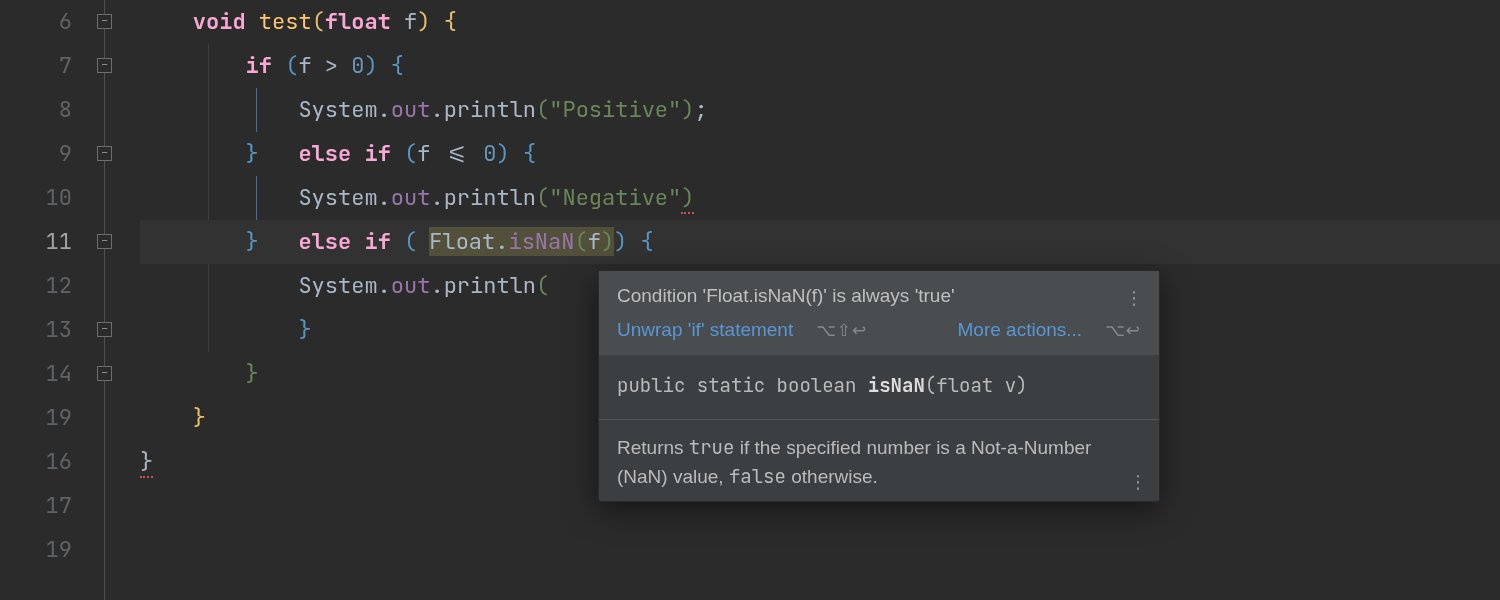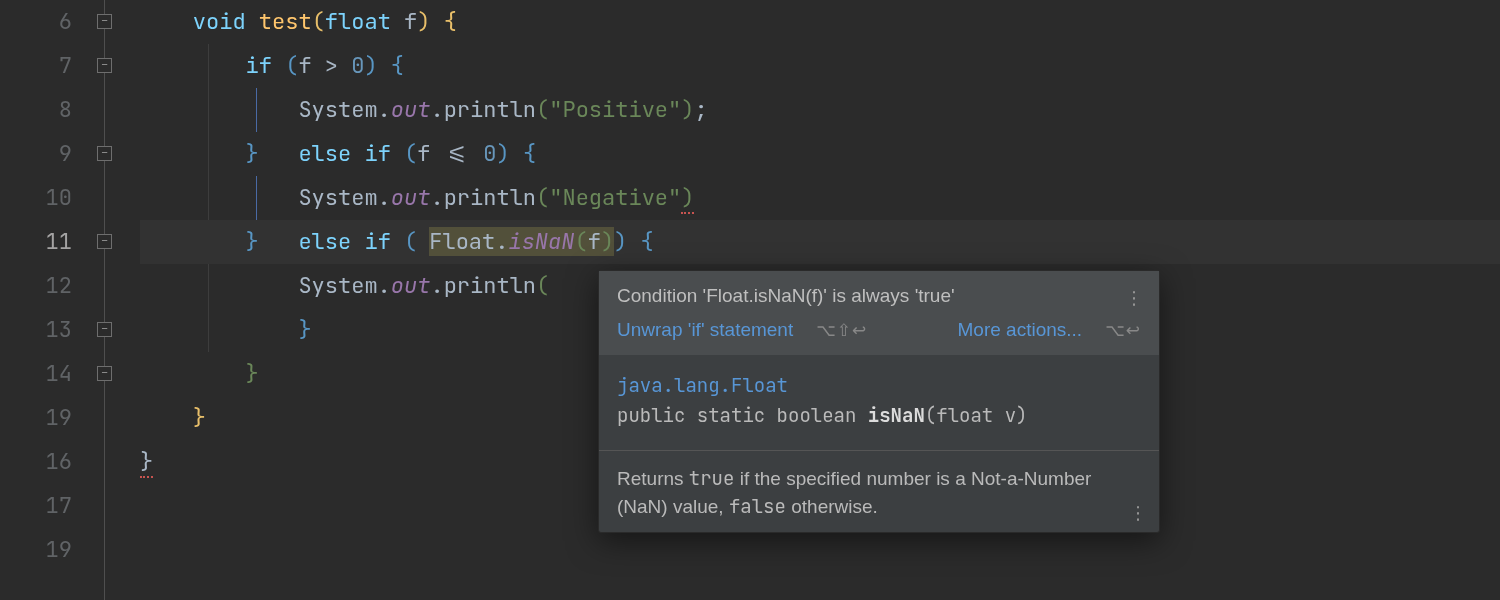--- a/index.html
+++ b/index.html
@@ -76,25 +76,25 @@
     left: -140px; right: 0; top:0; bottom:0;
     background: rgba(255,255,255,0.025);
     z-index: -1;
   }
   .guide {
     position: absolute;
     top: 0; bottom: 0;
     width: 1px;
     background: #3d3d3d;
   }
-  .kw   { color: #7dd3fc; }
+  .kw   { color: #f9a8d4; font-weight: bold; }
   .str  { color: #6a8759; }
   .num  { color: #6897bb; }
   .mtd  { color: #ffc66d; }
-  .fld  { color: #9876aa; font-style: italic; }
+  .fld  { color: #9876aa; }
   .id   { color: #a9b7c6; }
   .pn   { color: #a9b7c6; }
   .cls  { color: #a9b7c6; }
   .br-y { color: #e8bf6a; }
   .br-b { color: #5896c4; }
   .br-g { color: #6a8759; }
   .warn-hl {
     background: #52503a;
     margin-left: 12px;
   }
@@ -255,21 +255,20 @@
       </div>
       <div class="actions">
         <span class="link">Unwrap 'if' statement</span>
         <span class="shortcut">⌥⇧↩</span>
         <span style="flex:1"></span>
         <span class="link">More actions...</span>
         <span class="shortcut">⌥↩</span>
       </div>
     </div>
     <div class="sec-mid">
-      <div class="pkg">java.lang.Float</div>
       <div><span class="sigkw">public static boolean </span><span class="signame">isNaN</span><span>(float v)</span></div>
     </div>
     <hr>
     <div class="sec-bot">
       <span>Returns </span><span class="monolit">true</span><span> if the specified number is a Not-a-Number (NaN) value, </span><span class="monolit">false</span><span> otherwise.</span>
       <span class="more-icon abs">⋮</span>
     </div>
   </div>
 
 </div>

